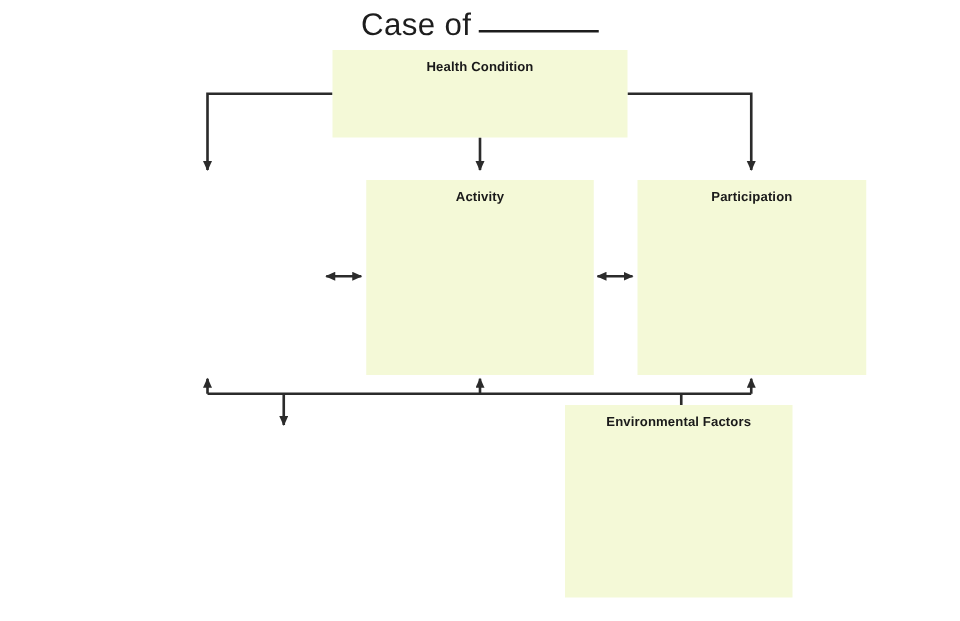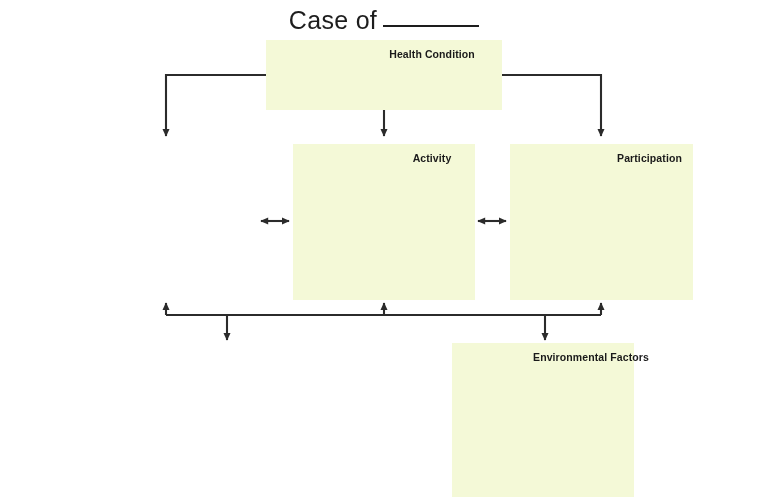--- a/index.html
+++ b/index.html
@@ -55,29 +55,28 @@
     position: absolute;
     top: 8px;
     left: 0;
     width: 100%;
     text-align: center;
     font-size: 10.5px;
     font-weight: 700;
     color: #1a1a1a;
     letter-spacing: 0.1px;
     font-family: "Liberation Sans", sans-serif;
-    padding-left: 48px;
   }
 
   #node-health      { left: 266px; top: 40px;  width: 236px; height: 70px; }
   #node-body        { left: 75px;  top: 144px; width: 182px; height: 156px; }
   #node-activity    { left: 293px; top: 144px; width: 182px; height: 156px; }
   #node-participation { left: 510px; top: 144px; width: 183px; height: 156px; }
   #node-personal    { left: 138px; top: 343px; width: 179px; height: 154px; }
-  #node-environmental { left: 452px; top: 343px; width: 182px; height: 154px; }
+  #node-environmental { left: 452px; top: 324px; width: 182px; height: 154px; }
 
   
   #connectors {
     position: absolute;
     left: 0;
     top: 0;
     width: 768px;
     height: 497px;
     pointer-events: none;
   }

